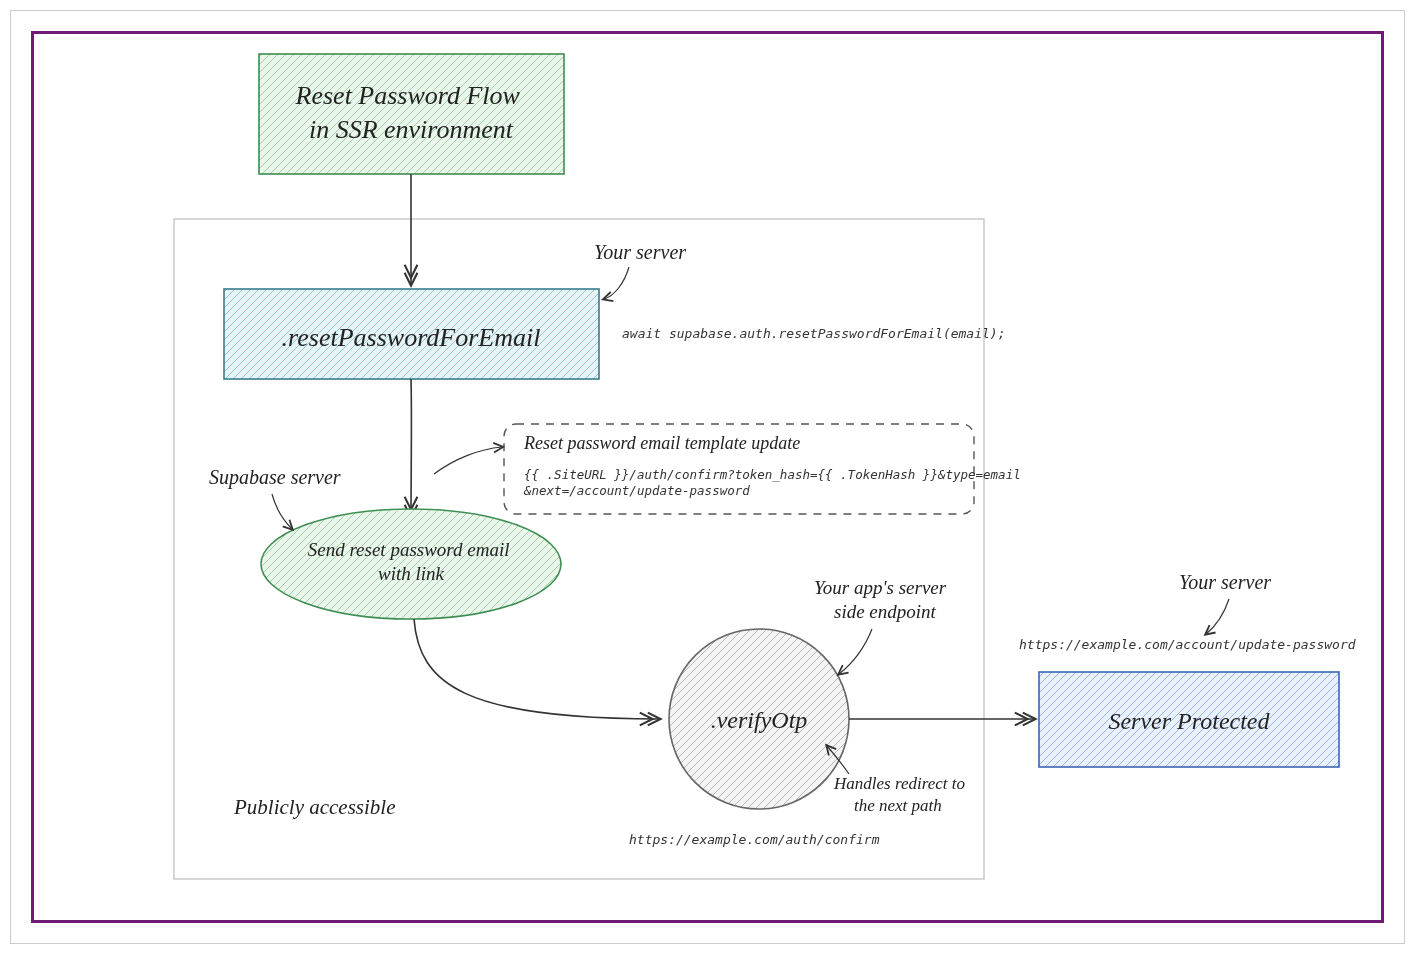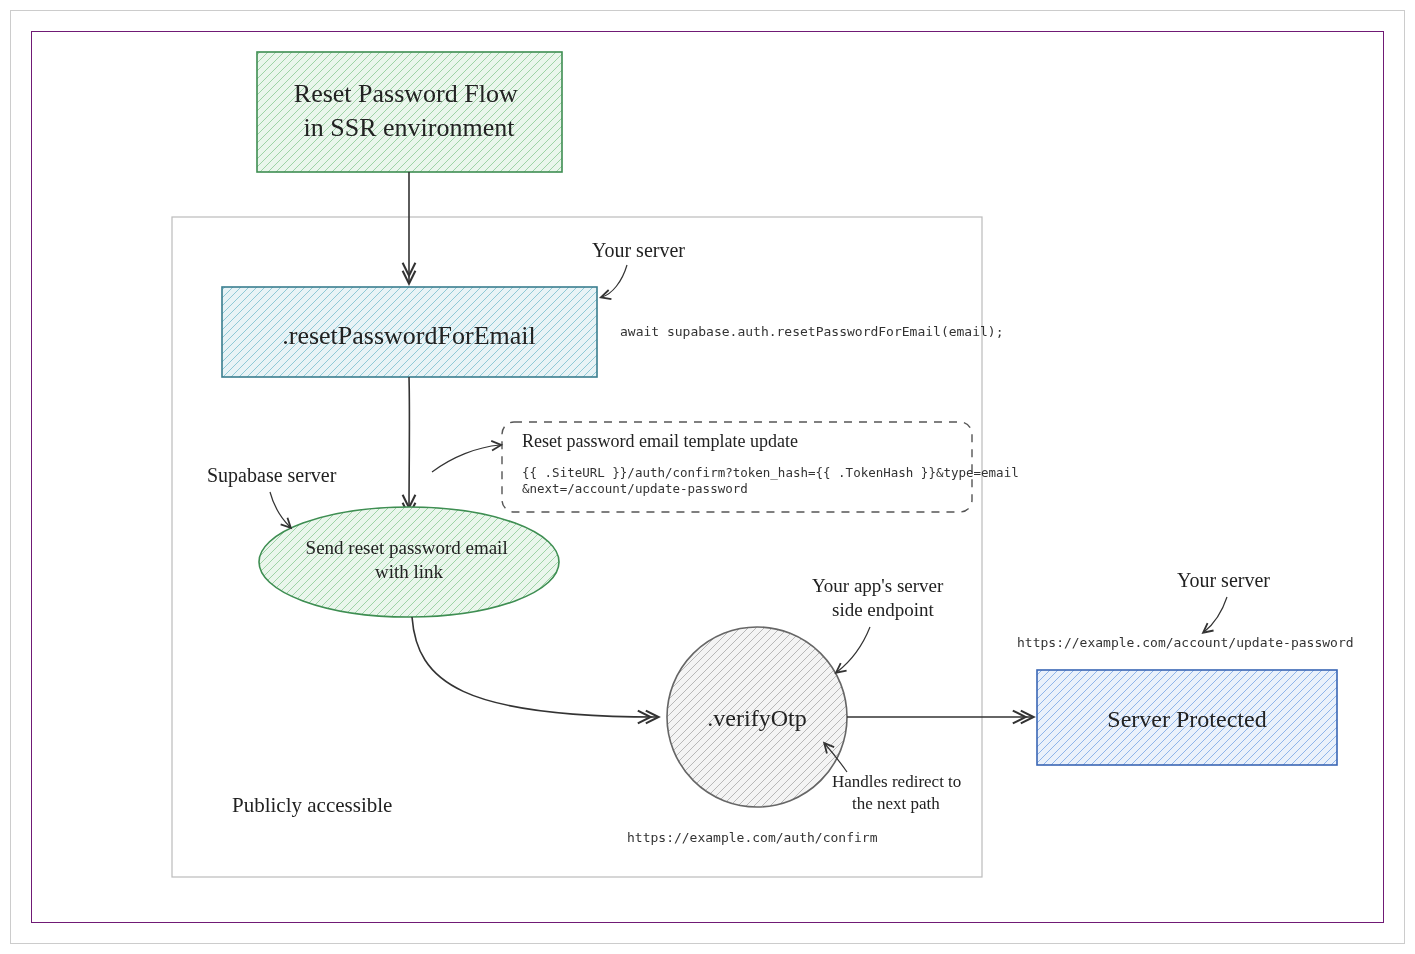--- a/index.html
+++ b/index.html
@@ -16,22 +16,23 @@
     border: 1px solid #ccc;
     position: relative;
   }
   .inner-frame {
     box-sizing: border-box;
     position: absolute;
     left: 20px;
     top: 20px;
     right: 20px;
     bottom: 20px;
-    border: 1px solid #701a75;
+    border: 3px solid #701a75;
     background: #fff;
+    font-style: italic;
   }
   svg { display: block; }
   .hand {
     font-family: "Comic Sans MS", "Comic Sans", "Segoe Script", cursive;
   }
   .mono {
     font-family: ui-monospace, SFMono-Regular, Menlo, Consolas, monospace;
   }
 </style>
 </head>

